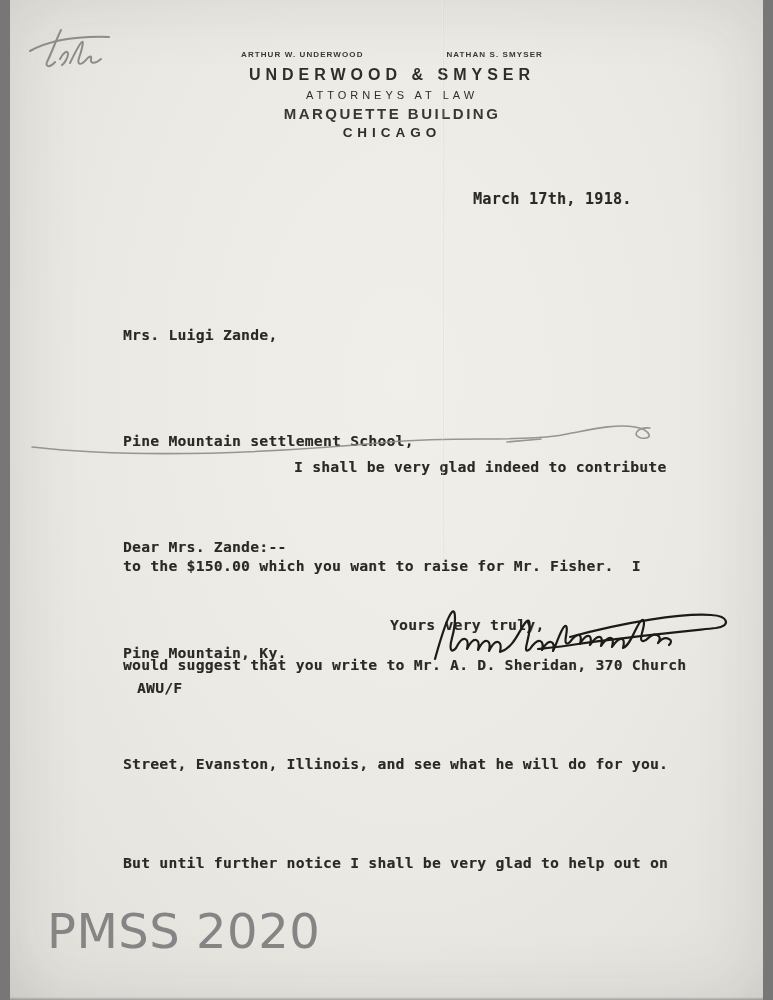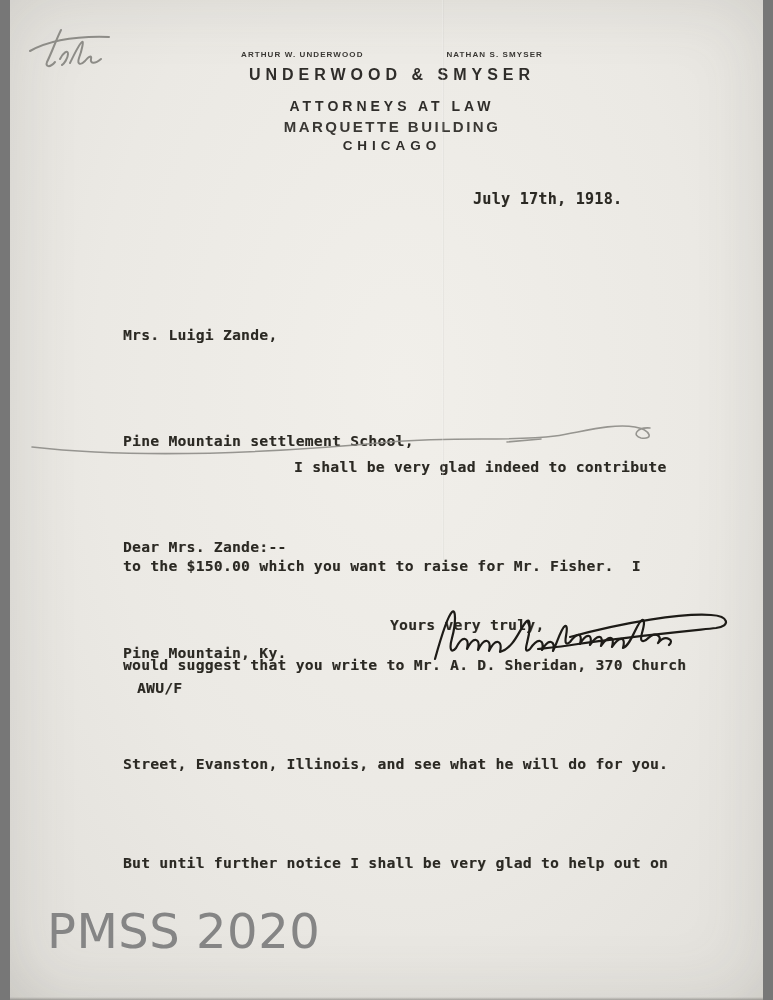--- a/index.html
+++ b/index.html
@@ -37,21 +37,21 @@
     text-align:center;
     font-family:"Liberation Sans", sans-serif;
     color:#2f2d2a;
   }
   .lh-names {
     display:flex; justify-content:space-between;
     font-size:8px; letter-spacing:1.1px; font-weight:700;
     color:#3a3834;
   }
   .lh-firm   { margin-top:7px;  font-size:16px;  letter-spacing:5px;  font-weight:700; }
-  .lh-prof   { margin-top:14px;  font-size:14px;letter-spacing:4px;  font-weight:700; }
+  .lh-prof   { margin-top:5px;  font-size:11px;letter-spacing:4px;  font-weight:400; }
   .lh-bldg   { margin-top:4px;  font-size:15px;   letter-spacing:2.5px;font-weight:700; color:#3a3834; }
   .lh-city   { margin-top:3px;  font-size:13.5px;letter-spacing:5px;  font-weight:700; }
   .date-line     { top:190px; left:463px; font-size:15px; }
   .recipient     { top:246px; left:113px; line-height:35.4px; }
   .body-block    { top:384px; left:113px; line-height:33px; }
   .indent        { padding-left:171px; }
   .closing       { top:616px; left:380px; }
   .initials      { top:679px; left:127px; }
   .watermark {
     position:absolute; top:903px; left:37px;
@@ -79,21 +79,21 @@
     <div class="lh-names">
       <span>ARTHUR W. UNDERWOOD</span>
       <span>NATHAN S. SMYSER</span>
     </div>
     <div class="lh-firm">UNDERWOOD &amp; SMYSER</div>
     <div class="lh-prof">ATTORNEYS AT LAW</div>
     <div class="lh-bldg">MARQUETTE BUILDING</div>
     <div class="lh-city">CHICAGO</div>
   </div>
 
-  <div class="type date-line">July 17th, 1918.</div>
+  <div class="type date-line">March 17th, 1918.</div>
 
   <div class="type recipient">
     <div>Mrs. Luigi Zande,</div>
     <div>Pine Mountain settlement School,</div>
     <div>Dear Mrs. Zande:--</div>
     <div>Pine Mountain, Ky.</div>
   </div>
 
   <div class="type body-block">
     <div class="indent">I shall be very glad indeed to contribute</div>

